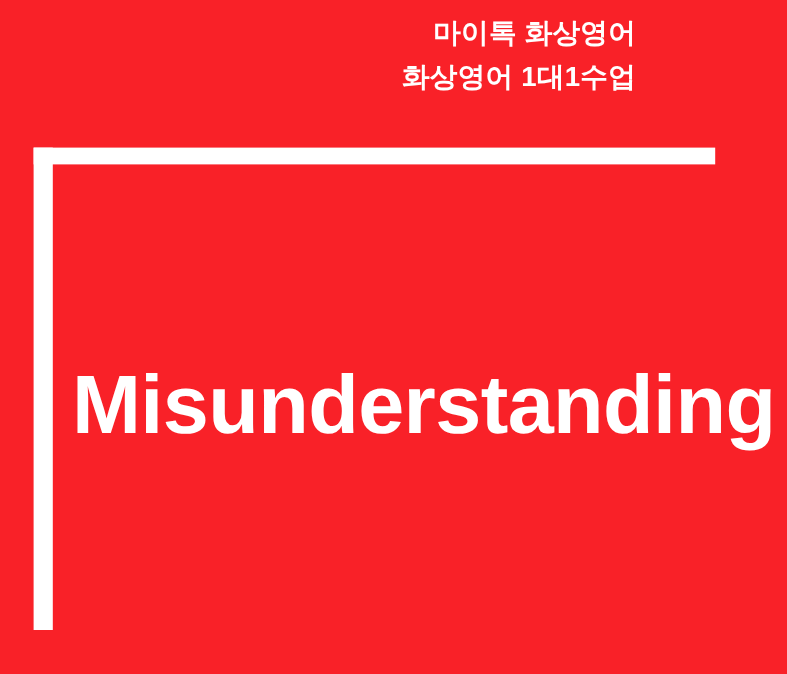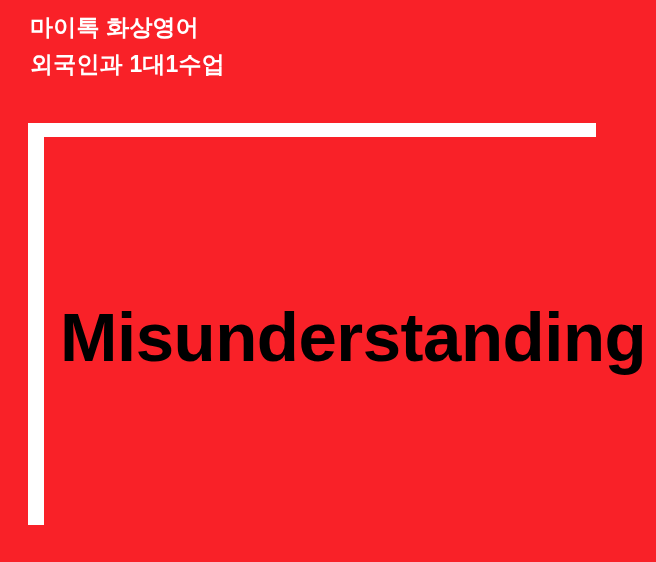--- a/index.html
+++ b/index.html
@@ -9,20 +9,21 @@
   body {
     background: #ffffff;
     font-family: "Liberation Sans", sans-serif;
   }
   #slide {
     position: relative;
     width: 656px;
     height: 562px;
     background: #f92128;
     overflow: hidden;
+    text-align: right;
   }
   .header-block {
     position: absolute;
     left: 30px;
     top: 9px;
     width: 500px;
   }
   .header-line {
     color: #ffffff;
     font-family: "Liberation Sans", sans-serif;
@@ -45,37 +46,37 @@
     left: 28px;
     top: 123px;
     width: 16px;
     height: 402px;
     background: #ffffff;
   }
   .title {
     position: absolute;
     left: 60px;
     top: 296px;
-    color: #000000;
+    color: #ffffff;
     font-family: "Liberation Sans", sans-serif;
     font-size: 69px;
     font-weight: bold;
     line-height: 84px;
     letter-spacing: -0.5px;
     white-space: nowrap;
   }
 </style>
 </head>
 <body>
 
 <div id="slide">
 
   <div class="header-block">
     <div class="header-line">마이톡 화상영어</div>
-    <div class="header-line">외국인과 1대1수업</div>
+    <div class="header-line">화상영어 1대1수업</div>
   </div>
 
   <div class="frame-top"></div>
   <div class="frame-left"></div>
 
   <div class="title">Misunderstanding</div>
 
 </div>
 
 </body></html>

